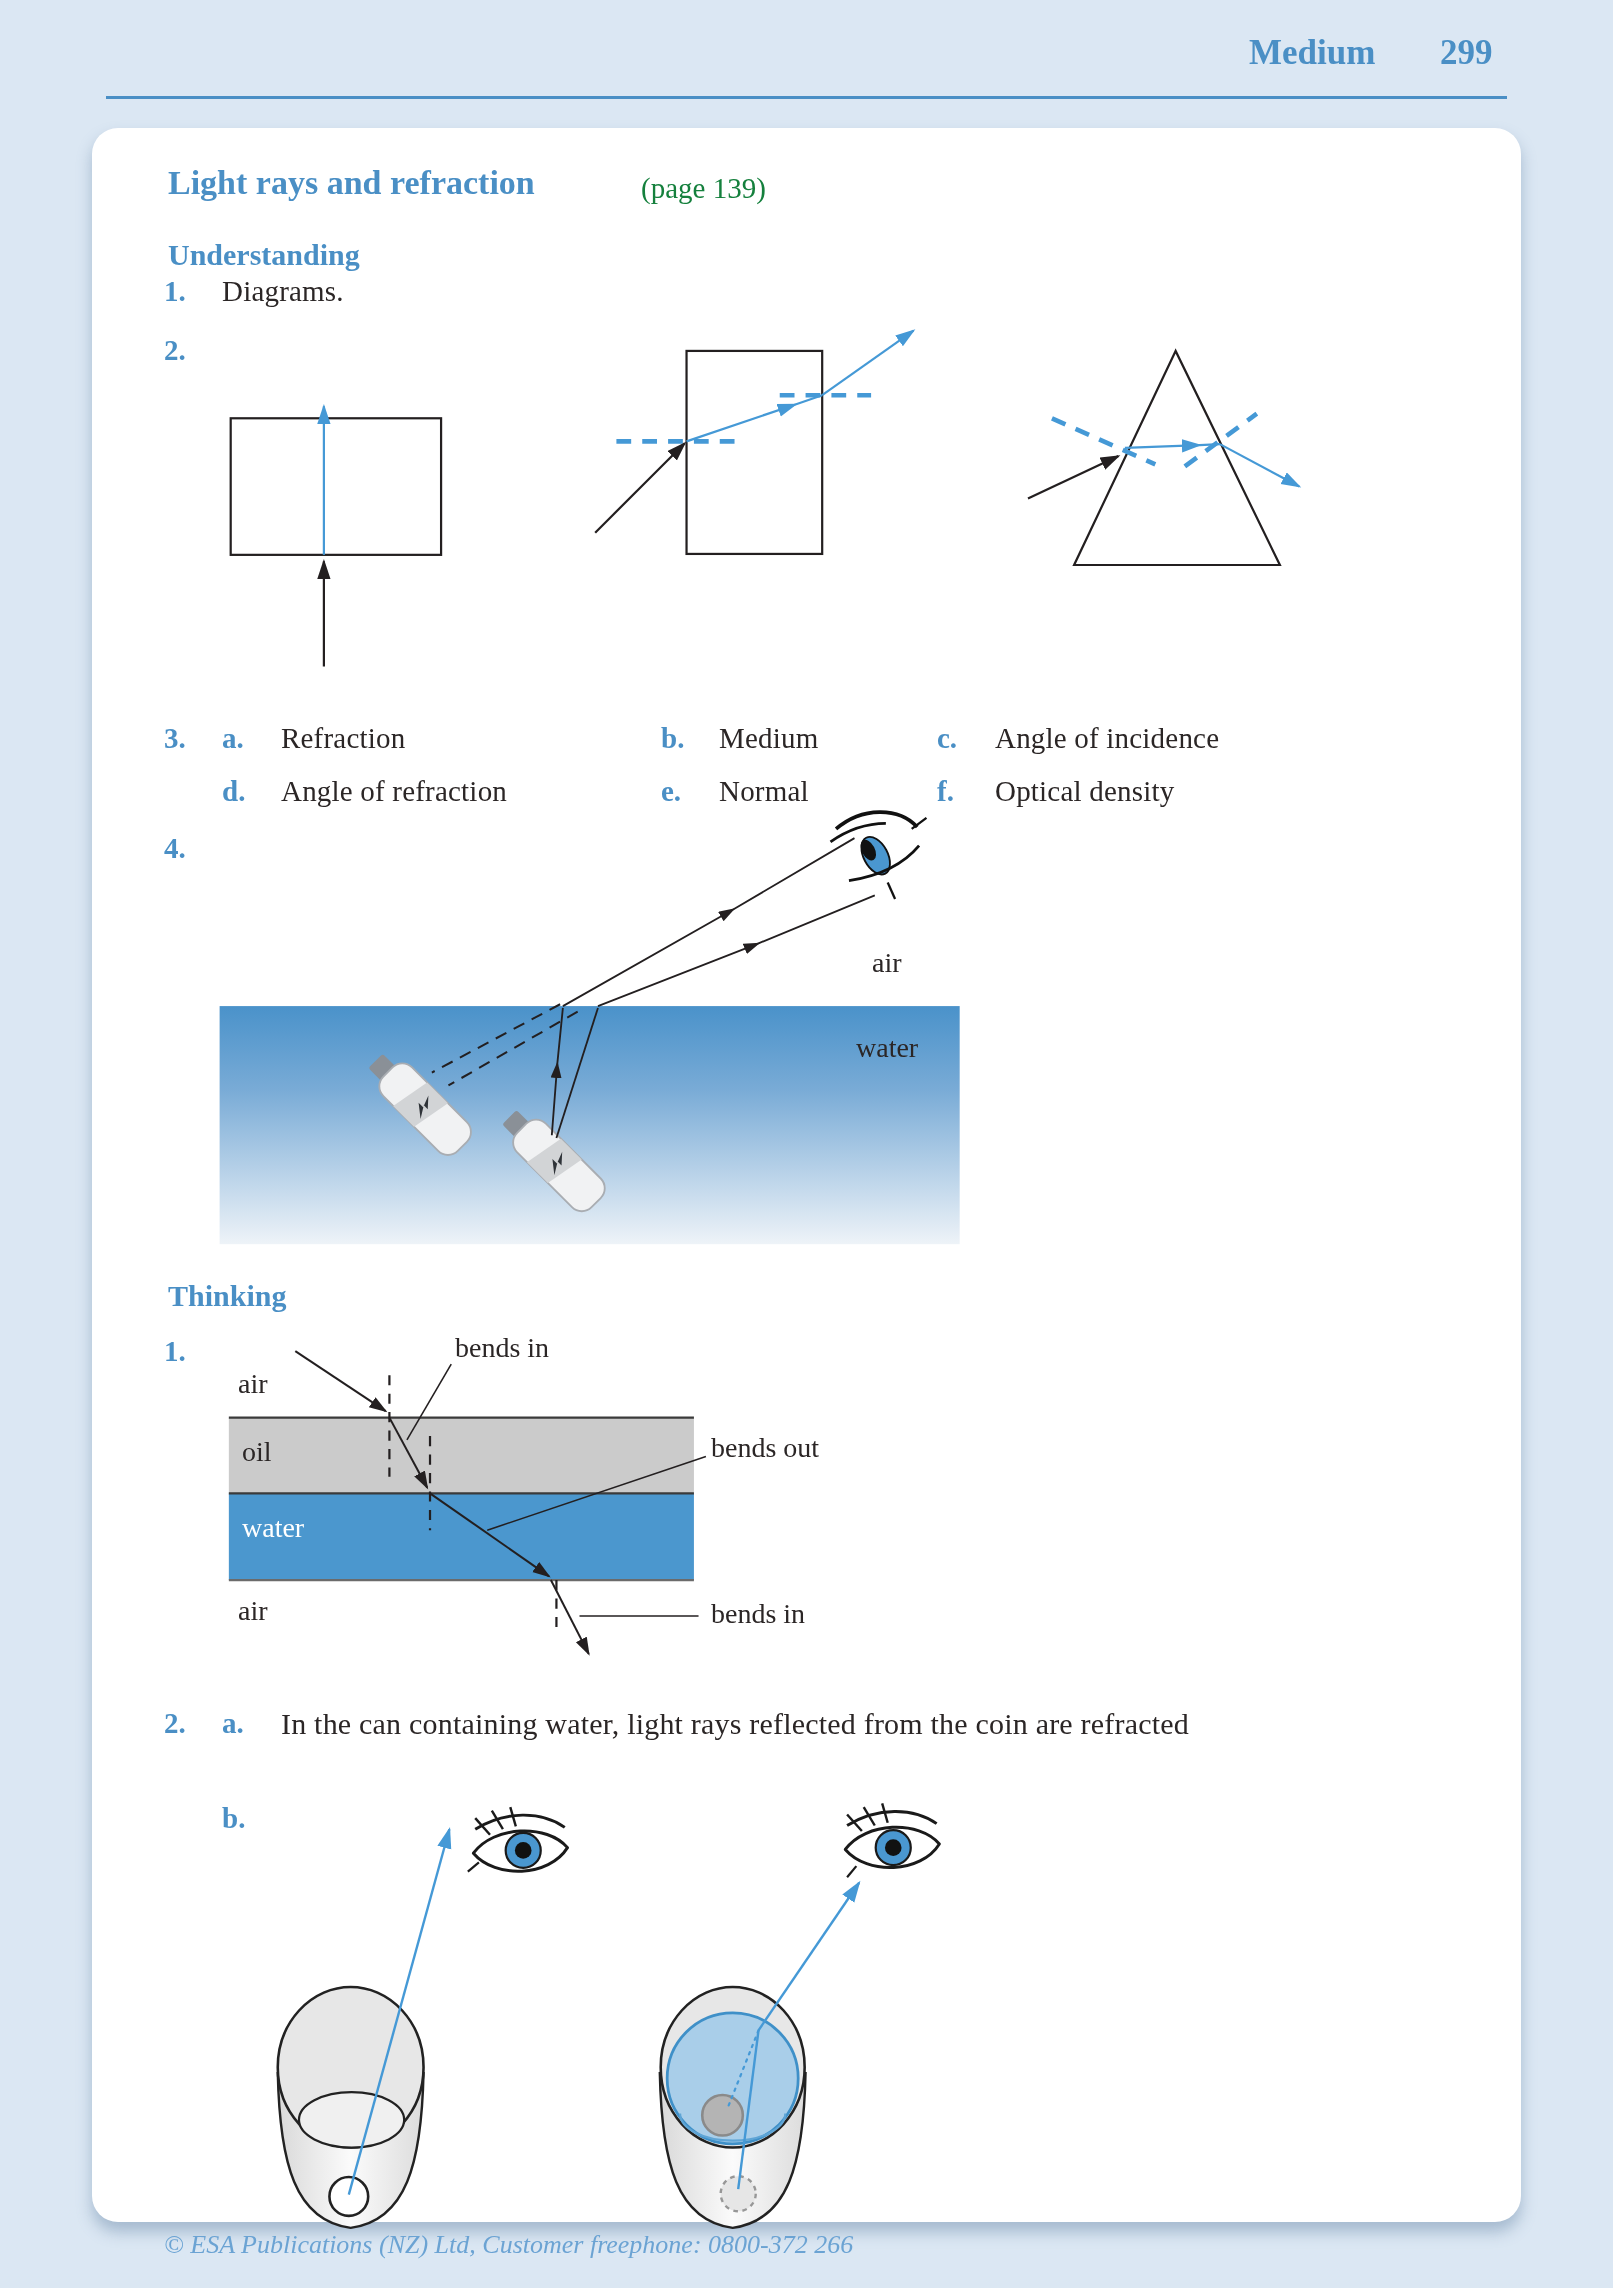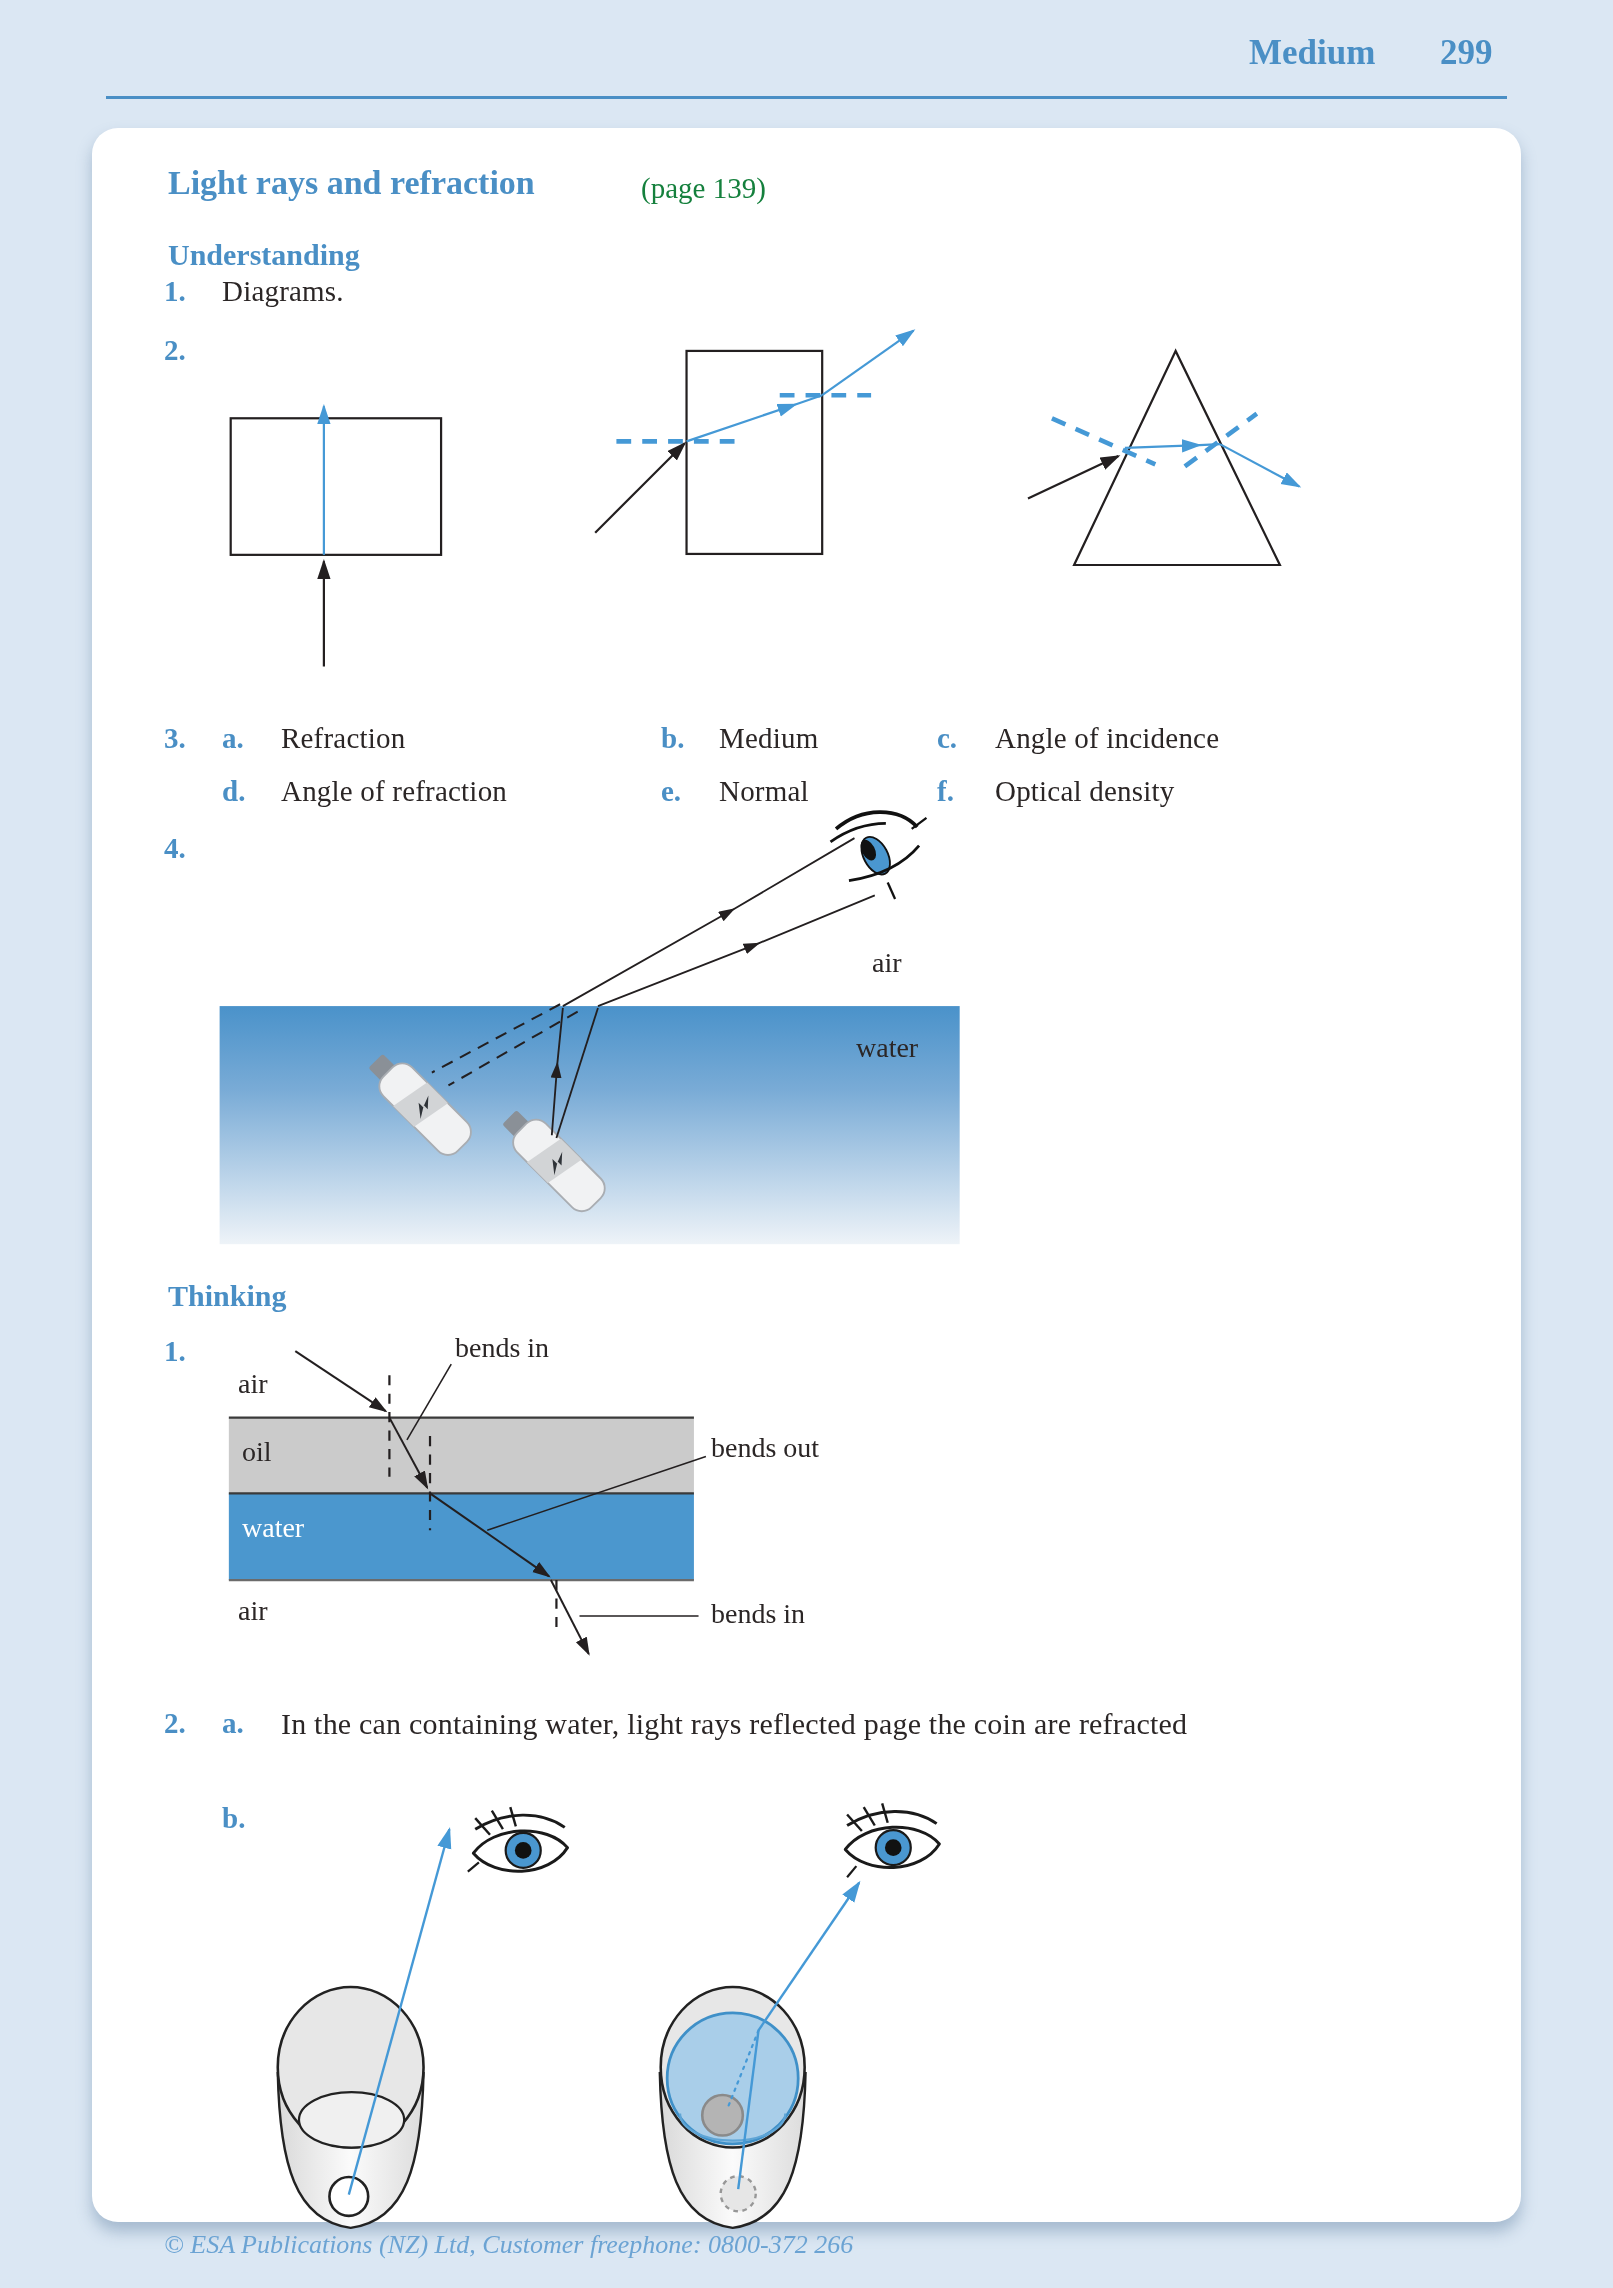--- a/index.html
+++ b/index.html
@@ -211,19 +211,19 @@
   <div class="lab" style="left:238px;top:1368px;">air</div>
   <div class="lab" style="left:242px;top:1436px;">oil</div>
   <div class="lab white" style="left:242px;top:1512px;">water</div>
   <div class="lab" style="left:238px;top:1595px;">air</div>
   <div class="lab" style="left:455px;top:1332px;">bends in</div>
   <div class="lab" style="left:711px;top:1432px;">bends out</div>
   <div class="lab" style="left:711px;top:1598px;">bends in</div>
 
   <div class="num" style="top:1707px;">2.</div>
   <div class="let" style="left:222px;top:1707px;">a.</div>
-  <div class="txt" style="left:281px;top:1707px;font-size:30px;">In the can containing water, light rays reflected page the coin are refracted</div>
+  <div class="txt" style="left:281px;top:1707px;font-size:30px;">In the can containing water, light rays reflected from the coin are refracted</div>
   <div class="let" style="left:222px;top:1802px;">b.</div>
 
   <div class="footer">© ESA Publications (NZ) Ltd, Customer freephone: 0800-372 266</div>
 
 </div>
 
 
 </body></html>

